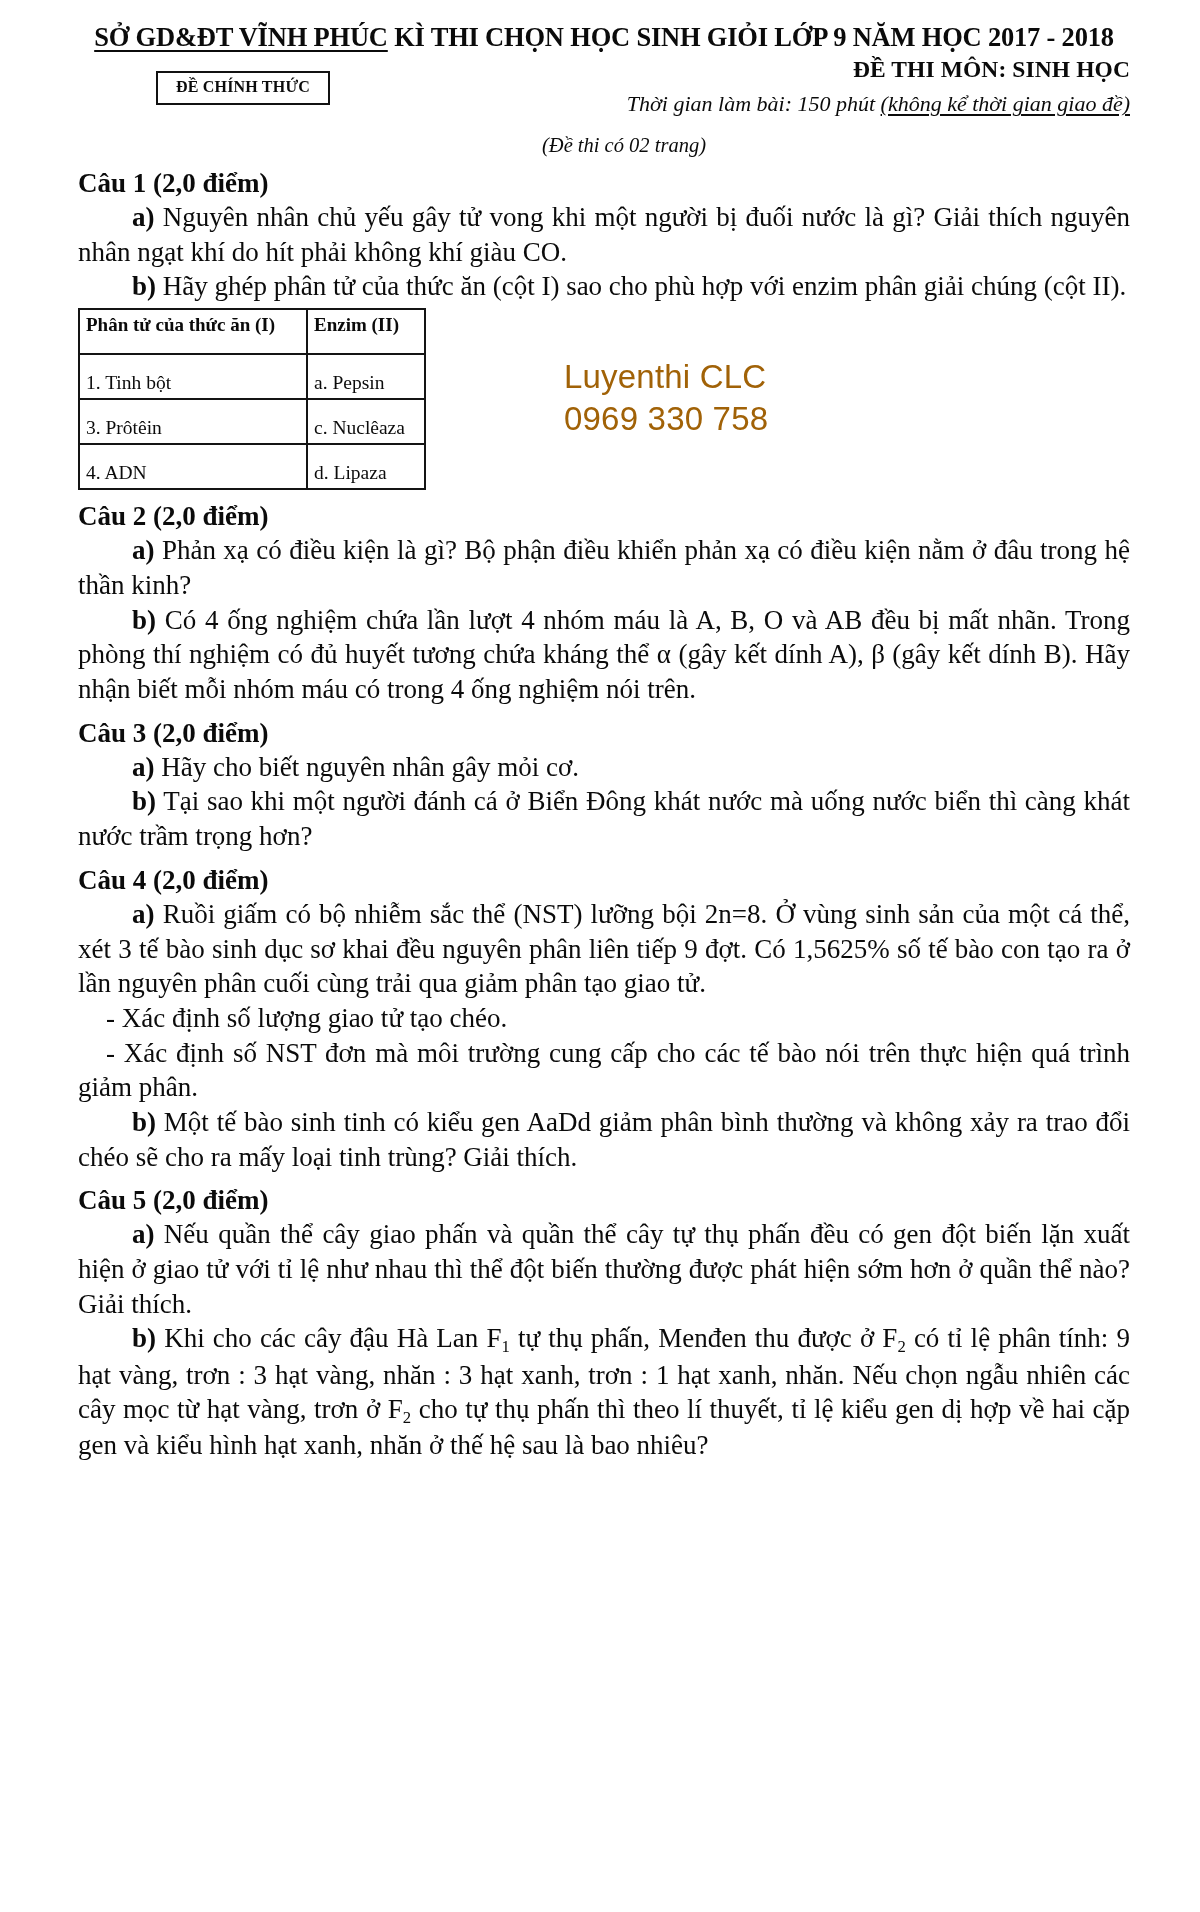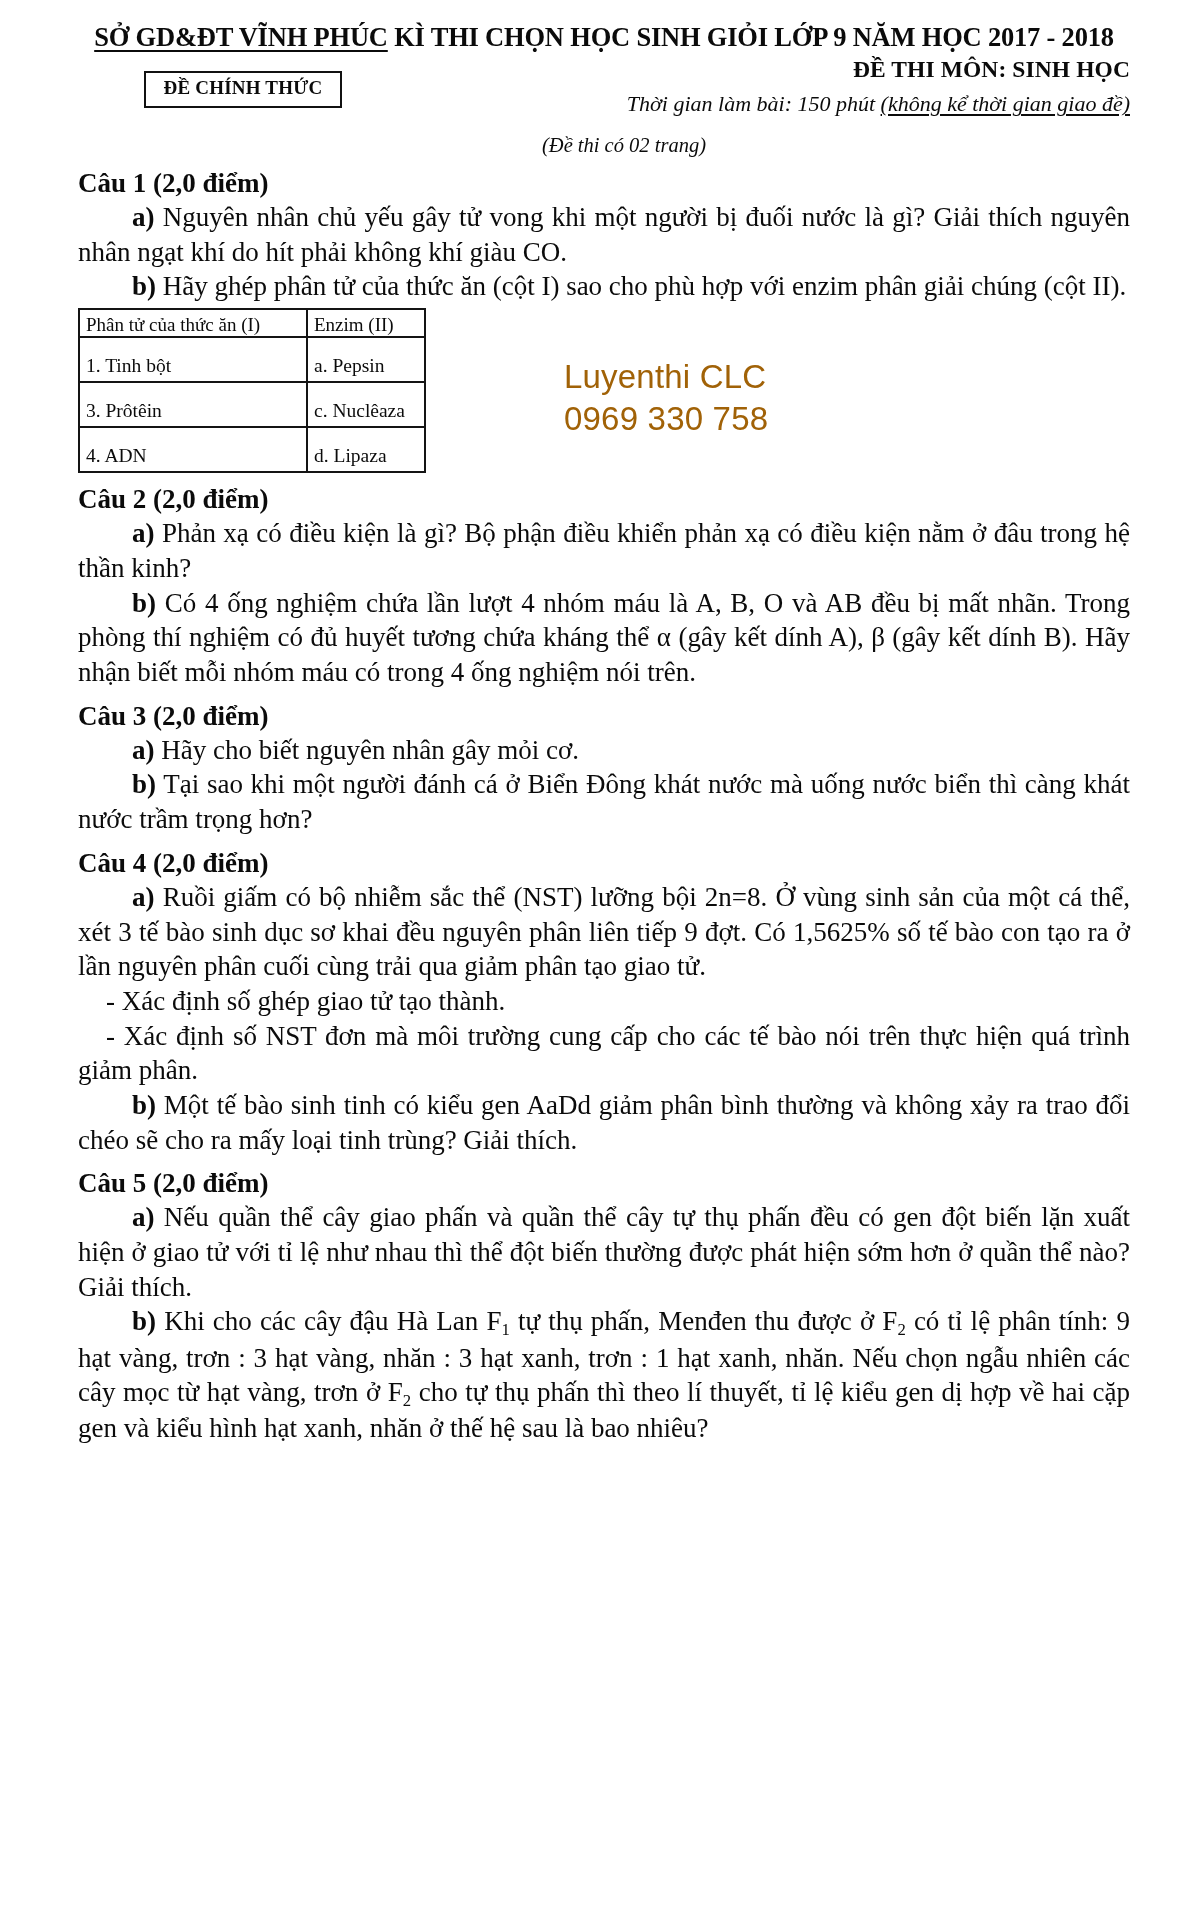--- a/index.html
+++ b/index.html
@@ -54,21 +54,21 @@
   .hdr-left {
     width: 330px;
     display: flex;
     justify-content: center;
     padding-top: 16px;
   }
   .box-official {
     border: 2.5px solid #111;
     padding: 5px 18px 7px 18px;
     font-weight: bold;
-    font-size: 19px;
+    font-size: 16px;
     letter-spacing: 0.2px;
     white-space: nowrap;
     line-height: 1.1;
   }
   .hdr-right {
     flex: 1;
     text-align: right;
     padding-top: 0px;
   }
   .hdr-subject {
@@ -142,23 +142,23 @@
   }
   table.match td, table.match th {
     border: 2px solid #141414;
     font-size: 19.5px;
     padding: 16px 6px 4px 6px;
     line-height: 1.18;
     text-align: left;
     font-weight: normal;
   }
   table.match th {
-    font-weight: normal;
+    font-weight: bold;
     font-size: 19px;
-    padding: 4px 5px 0 6px;
+    padding: 4px 5px 17px 6px;
   }
   table.match col.c1 { width: 228px; }
   table.match col.c2 { width: 118px; }
 
   .watermark {
     position: absolute;
     left: 486px;
     top: 48px;
     color: #a16207;
     font-family: "Liberation Sans", "DejaVu Sans", sans-serif;
@@ -229,21 +229,21 @@
     <div class="q-title">Câu 2 (2,0 điểm)</div>
     <p class="body indent"><span class="lbl">a)</span><span> Phản xạ có điều kiện là gì? Bộ phận điều khiển phản xạ có điều kiện nằm ở đâu trong hệ thần kinh?</span></p>
     <p class="body indent"><span class="lbl">b)</span><span> Có 4 ống nghiệm chứa lần lượt 4 nhóm máu là A, B, O và AB đều bị mất nhãn. Trong phòng thí nghiệm có đủ huyết tương chứa kháng thể α (gây kết dính A), β (gây kết dính B). Hãy nhận biết mỗi nhóm máu có trong 4 ống nghiệm nói trên.</span></p>
 
     <div class="q-title">Câu 3 (2,0 điểm)</div>
     <p class="body indent"><span class="lbl">a)</span><span> Hãy cho biết nguyên nhân gây mỏi cơ.</span></p>
     <p class="body indent"><span class="lbl">b)</span><span> Tại sao khi một người đánh cá ở Biển Đông khát nước mà uống nước biển thì càng khát nước trầm trọng hơn?</span></p>
 
     <div class="q-title">Câu 4 (2,0 điểm)</div>
     <p class="body indent"><span class="lbl">a)</span><span> Ruồi giấm có bộ nhiễm sắc thể (NST) lưỡng bội 2n=8. Ở vùng sinh sản của một cá thể, xét 3 tế bào sinh dục sơ khai đều nguyên phân liên tiếp 9 đợt. Có 1,5625% số tế bào con tạo ra ở lần nguyên phân cuối cùng trải qua giảm phân tạo giao tử.</span></p>
-    <p class="body dash"><span>-</span><span> Xác định số ghép giao tử tạo thành.</span></p>
+    <p class="body dash"><span>-</span><span> Xác định số lượng giao tử tạo chéo.</span></p>
     <p class="body dash"><span>-</span><span> Xác định số NST đơn mà môi trường cung cấp cho các tế bào nói trên thực hiện quá trình giảm phân.</span></p>
     <p class="body indent"><span class="lbl">b)</span><span> Một tế bào sinh tinh có kiểu gen AaDd giảm phân bình thường và không xảy ra trao đổi chéo sẽ cho ra mấy loại tinh trùng? Giải thích.</span></p>
 
     <div class="q-title">Câu 5 (2,0 điểm)</div>
     <p class="body indent"><span class="lbl">a)</span><span> Nếu quần thể cây giao phấn và quần thể cây tự thụ phấn đều có gen đột biến lặn xuất hiện ở giao tử với tỉ lệ như nhau thì thể đột biến thường được phát hiện sớm hơn ở quần thể nào? Giải thích.</span></p>
     <p class="body indent"><span class="lbl">b)</span><span> Khi cho các cây đậu Hà Lan F</span><sub>1</sub><span> tự thụ phấn, Menđen thu được ở F</span><sub>2</sub><span> có tỉ lệ phân tính: 9 hạt vàng, trơn : 3 hạt vàng, nhăn : 3 hạt xanh, trơn : 1 hạt xanh, nhăn. Nếu chọn ngẫu nhiên các cây mọc từ hạt vàng, trơn ở F</span><sub>2</sub><span> cho tự thụ phấn thì theo lí thuyết, tỉ lệ kiểu gen dị hợp về hai cặp gen và kiểu hình hạt xanh, nhăn ở thế hệ sau là bao nhiêu?</span></p>
 
   </div>
 </div>
 

